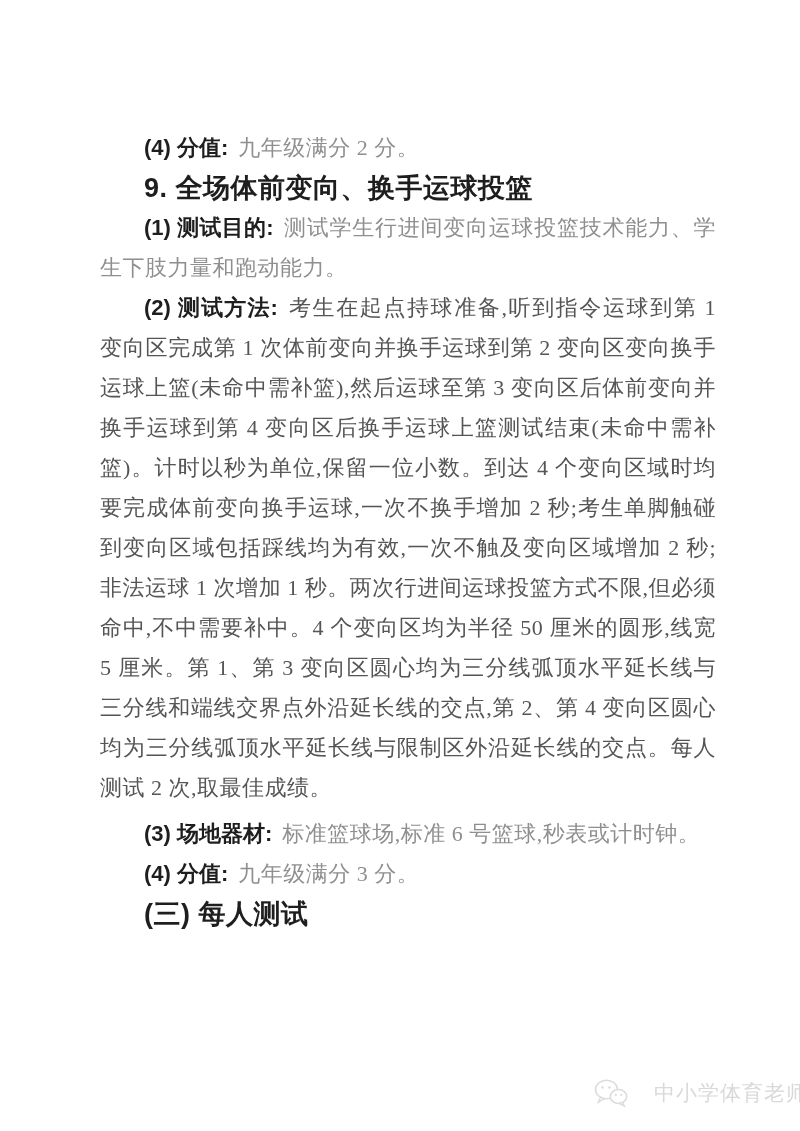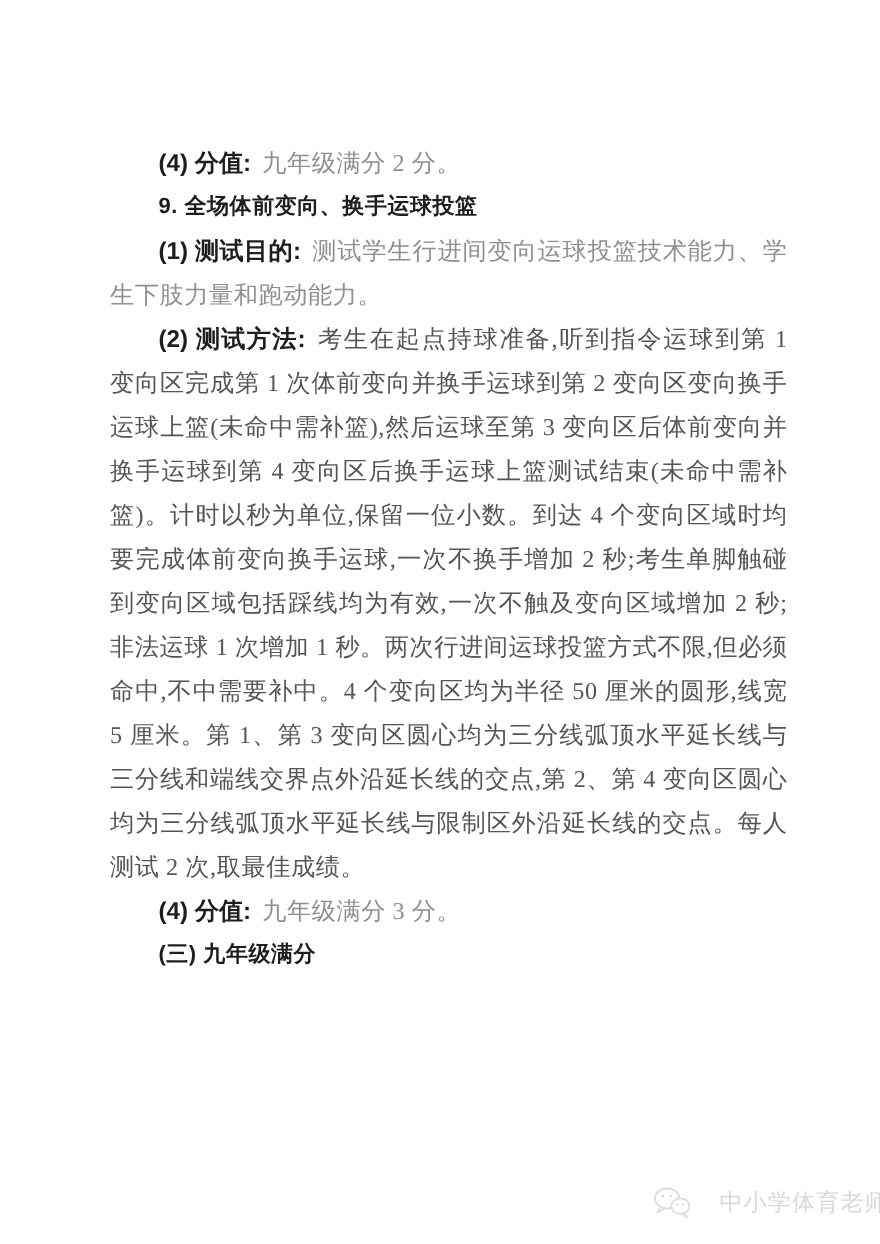--- a/index.html
+++ b/index.html
@@ -33,21 +33,21 @@
     font-family: "Liberation Sans", "DejaVu Sans", sans-serif;
     font-weight: 700;
     color: #1e1e1e;
     letter-spacing: 0;
     padding-right: 10px;
   }
   .para.light .body { color: #8f8f8f; }
   .para.dark  .body { color: #555555; }
   .heading {
     margin: 0;
-    font-size: 20px;
+    font-size: 27px;
     line-height: 40px;
     text-indent: 44px;
     font-family: "Liberation Sans", "DejaVu Sans", sans-serif;
     font-weight: 700;
     color: #1e1e1e;
     letter-spacing: 0.5px;
   }
   .gap-sm { margin-top: 6px; }
   .watermark {
     position: absolute;
@@ -70,24 +70,25 @@
   <div class="content">
 
     <p class="para light"><span class="label">(4) 分值:</span><span class="body">九年级满分 2 分。</span></p>
 
     <h2 class="heading">9. 全场体前变向、换手运球投篮</h2>
 
     <p class="para light"><span class="label">(1) 测试目的:</span><span class="body">测试学生行进间变向运球投篮技术能力、学生下肢力量和跑动能力。</span></p>
 
     <p class="para dark"><span class="label">(2) 测试方法:</span><span class="body">考生在起点持球准备,听到指令运球到第 1 变向区完成第 1 次体前变向并换手运球到第 2 变向区变向换手运球上篮(未命中需补篮),然后运球至第 3 变向区后体前变向并换手运球到第 4 变向区后换手运球上篮测试结束(未命中需补篮)。计时以秒为单位,保留一位小数。到达 4 个变向区域时均要完成体前变向换手运球,一次不换手增加 2 秒;考生单脚触碰到变向区域包括踩线均为有效,一次不触及变向区域增加 2 秒;非法运球 1 次增加 1 秒。两次行进间运球投篮方式不限,但必须命中,不中需要补中。4 个变向区均为半径 50 厘米的圆形,线宽 5 厘米。第 1、第 3 变向区圆心均为三分线弧顶水平延长线与三分线和端线交界点外沿延长线的交点,第 2、第 4 变向区圆心均为三分线弧顶水平延长线与限制区外沿延长线的交点。每人测试 2 次,取最佳成绩。</span></p>
 
+    <p class="para light gap-sm"><span class="label">(3) 场地器材:</span><span class="body">标准篮球场,标准 6 号篮球,秒表或计时钟。</span></p>
 
     <p class="para light"><span class="label">(4) 分值:</span><span class="body">九年级满分 3 分。</span></p>
 
-    <h2 class="heading">(三) 九年级满分</h2>
+    <h2 class="heading">(三) 每人测试</h2>
 
 
   </div>
 
   <div class="watermark">
     <span>
       <svg width="36" height="30" viewBox="0 0 36 30" fill="none" xmlns="http://www.w3.org/2000/svg">
 
         <ellipse cx="13.5" cy="11.5" rx="11" ry="9.2" stroke="#dcdcdc" stroke-width="1.6" fill="#ffffff"></ellipse>
         <path d="M7.5 19.2 L5.2 24.2 L11.5 20.6 Z" stroke="#dcdcdc" stroke-width="1.4" fill="#ffffff"></path>

